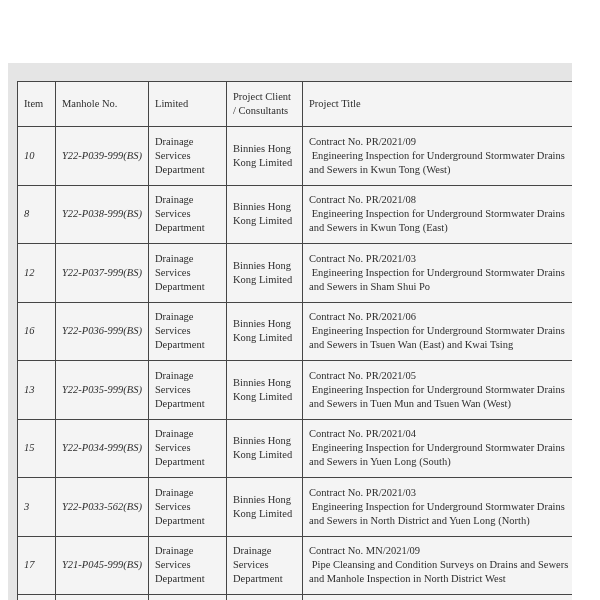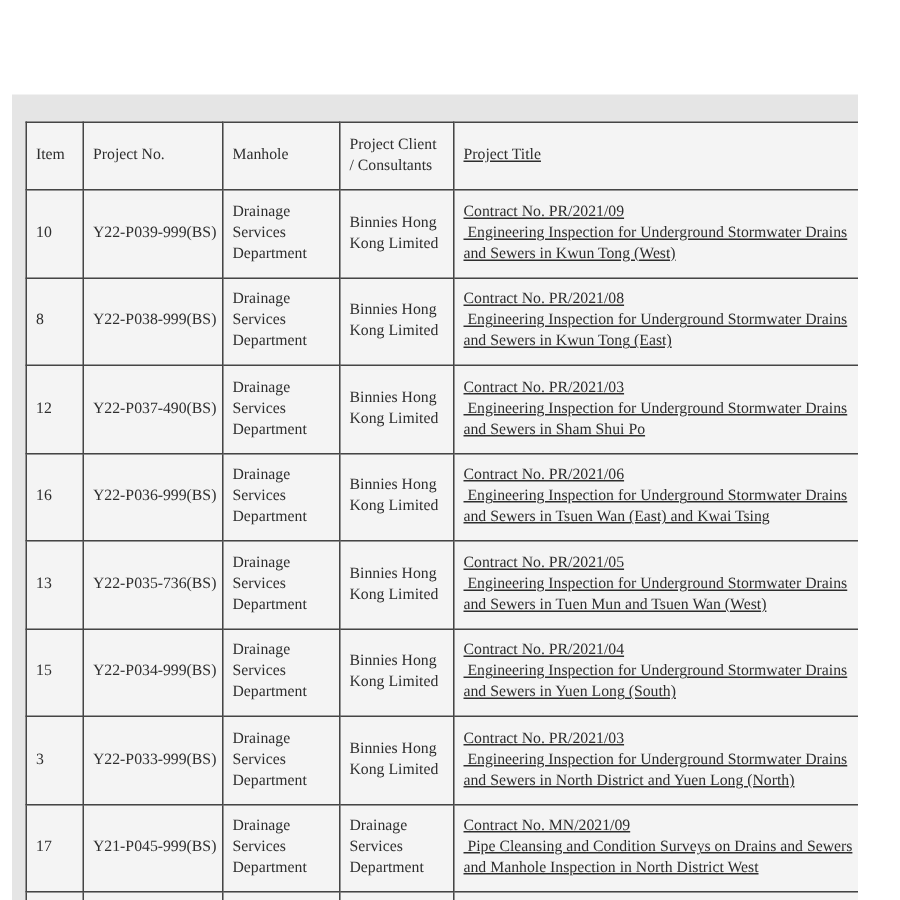--- a/index.html
+++ b/index.html
@@ -33,43 +33,43 @@
     background:var(--cell);
     vertical-align:middle;
     white-space:pre;
     padding:2px 3px 2px 6px;
     font-weight:normal;
     text-align:left;
     overflow:hidden;
   }
   table.projects th{height:40px;}
   table.projects td{height:53.5px;}
-  td.c-item{text-align:right;padding-right:3px;}
-  td.c-projno{padding-left:4px;}
-  td.c-title,th.h-title{padding-left:5px;text-decoration:underline;}
+  td.c-item{text-align:right;padding-right:3px;font-style:italic;}
+  td.c-projno{padding-left:4px;font-style:italic;}
+  td.c-title,th.h-title{padding-left:5px;}
 </style>
 </head>
 <body>
 
 <div class="page">
   <div class="scan-panel"></div>
 
   <table class="projects">
     <colgroup>
       <col style="width:38px">
       <col style="width:93px">
       <col style="width:78px">
       <col style="width:76px">
       <col style="width:283px">
     </colgroup>
     <thead>
       <tr>
         <th class="h-item">Item</th>
-        <th class="h-projno">Project No.</th>
-        <th class="h-client">Manhole</th>
+        <th class="h-projno">Manhole No.</th>
+        <th class="h-client">Limited</th>
         <th class="h-pclient">Project Client
 / Consultants</th>
         <th class="h-title">Project Title</th>
       </tr>
     </thead>
     <tbody>
       <tr>
         <td class="c-item">10</td>
         <td class="c-projno">Y22-P039-999(BS)</td>
         <td class="c-client">Drainage
@@ -88,21 +88,21 @@
 Services
 Department</td>
         <td class="c-pclient">Binnies Hong
 Kong Limited</td>
         <td class="c-title">Contract No. PR/2021/08
  Engineering Inspection for Underground Stormwater Drains
 and Sewers in Kwun Tong (East)</td>
       </tr>
       <tr>
         <td class="c-item">12</td>
-        <td class="c-projno">Y22-P037-490(BS)</td>
+        <td class="c-projno">Y22-P037-999(BS)</td>
         <td class="c-client">Drainage
 Services
 Department</td>
         <td class="c-pclient">Binnies Hong
 Kong Limited</td>
         <td class="c-title">Contract No. PR/2021/03
  Engineering Inspection for Underground Stormwater Drains
 and Sewers in Sham Shui Po</td>
       </tr>
       <tr>
@@ -112,21 +112,21 @@
 Services
 Department</td>
         <td class="c-pclient">Binnies Hong
 Kong Limited</td>
         <td class="c-title">Contract No. PR/2021/06
  Engineering Inspection for Underground Stormwater Drains
 and Sewers in Tsuen Wan (East) and Kwai Tsing</td>
       </tr>
       <tr>
         <td class="c-item">13</td>
-        <td class="c-projno">Y22-P035-736(BS)</td>
+        <td class="c-projno">Y22-P035-999(BS)</td>
         <td class="c-client">Drainage
 Services
 Department</td>
         <td class="c-pclient">Binnies Hong
 Kong Limited</td>
         <td class="c-title">Contract No. PR/2021/05
  Engineering Inspection for Underground Stormwater Drains
 and Sewers in Tuen Mun and Tsuen Wan (West)</td>
       </tr>
       <tr>
@@ -136,21 +136,21 @@
 Services
 Department</td>
         <td class="c-pclient">Binnies Hong
 Kong Limited</td>
         <td class="c-title">Contract No. PR/2021/04
  Engineering Inspection for Underground Stormwater Drains
 and Sewers in Yuen Long (South)</td>
       </tr>
       <tr>
         <td class="c-item">3</td>
-        <td class="c-projno">Y22-P033-999(BS)</td>
+        <td class="c-projno">Y22-P033-562(BS)</td>
         <td class="c-client">Drainage
 Services
 Department</td>
         <td class="c-pclient">Binnies Hong
 Kong Limited</td>
         <td class="c-title">Contract No. PR/2021/03
  Engineering Inspection for Underground Stormwater Drains
 and Sewers in North District and Yuen Long (North)</td>
       </tr>
       <tr>

